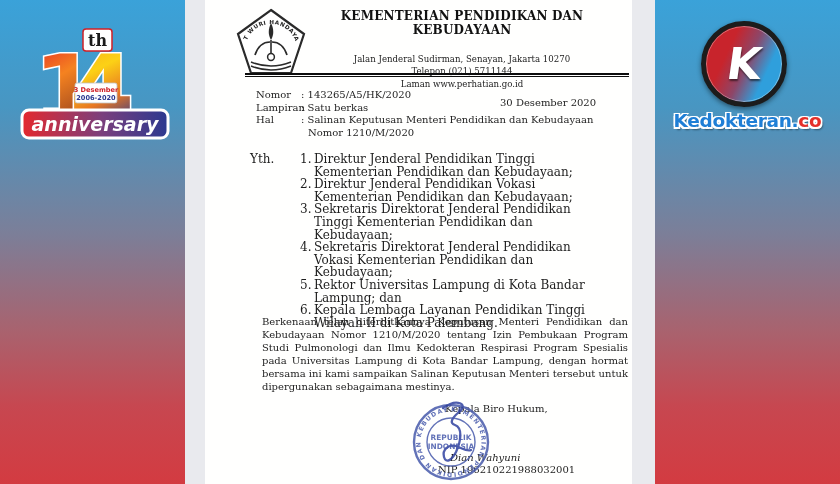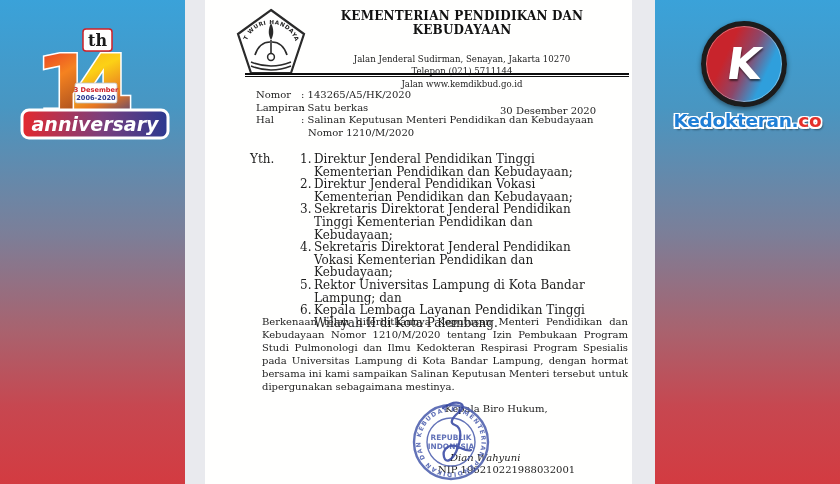--- a/index.html
+++ b/index.html
@@ -17,21 +17,21 @@
   .ministry-logo{position:absolute;left:30px;top:8px;}
   .head-text{position:absolute;left:105px;right:18px;top:9px;text-align:center;}
   .head-title{font-size:12px;font-weight:bold;letter-spacing:.2px;color:#111;}
   .head-addr{margin-top:16px;font-size:8.6px;line-height:12.3px;color:#222;}
   .head-rule{position:absolute;left:40px;width:384px;top:73px;height:1px;
              border-top:2.4px solid #0d0d0d;border-bottom:1px solid #0d0d0d;}
   
   .meta{position:absolute;left:45px;top:89px;right:18px;font-size:10px;line-height:12.6px;}
   .meta-row{display:flex;margin-left:6px;}
   .meta-label{width:45px;flex:0 0 45px;}
-  .meta-date{position:absolute;left:250px;top:16px;}
+  .meta-date{position:absolute;left:250px;top:8px;}
   .hal-line2{padding-left:7px;}
   
   .recipients{position:absolute;left:45px;top:153px;font-size:12px;line-height:12.6px;}
   .yth{position:absolute;left:0;top:0;}
   .recipients ol{margin:0 0 0 50px;padding:0;list-style:none;counter-reset:rc;width:312px;}
   .recipients li{counter-increment:rc;position:relative;padding-left:14px;}
   .recipients li::before{content:counter(rc) ".";position:absolute;left:0;}
   
   .body-par{position:absolute;left:41px;top:299px;width:366px;margin:16px;
             font-size:10px;line-height:13px;text-align:justify;}
@@ -108,21 +108,21 @@
         <path d="M20,47 C23,38 29,34 35,34 M52,47 C49,38 43,34 37,34" fill="none" stroke="#2a2a2a" stroke-width="1.7"></path>
         <circle cx="36" cy="49" r="3.4" fill="none" stroke="#2a2a2a" stroke-width="1.5"></circle>
         <path d="M16,54 Q36,62 56,54 M16,58 Q36,66 56,58" fill="none" stroke="#2a2a2a" stroke-width="1.5"></path>
       </svg>
 
       <div class="head-text">
         <div class="head-title">KEMENTERIAN PENDIDIKAN DAN KEBUDAYAAN</div>
         <div class="head-addr">
           <div>Jalan Jenderal Sudirman, Senayan, Jakarta 10270</div>
           <div>Telepon (021) 5711144</div>
-          <div>Jalan www.kemdikbud.go.id</div>
+          <div>Laman www.perhatian.go.id</div>
         </div>
       </div>
       <div class="head-rule"></div>
 
       <div class="meta">
         <div class="meta-date">30 Desember 2020</div>
         <div class="meta-row">
           <span class="meta-label">Nomor</span>
           <span>: 143265/A5/HK/2020</span>
         </div>

